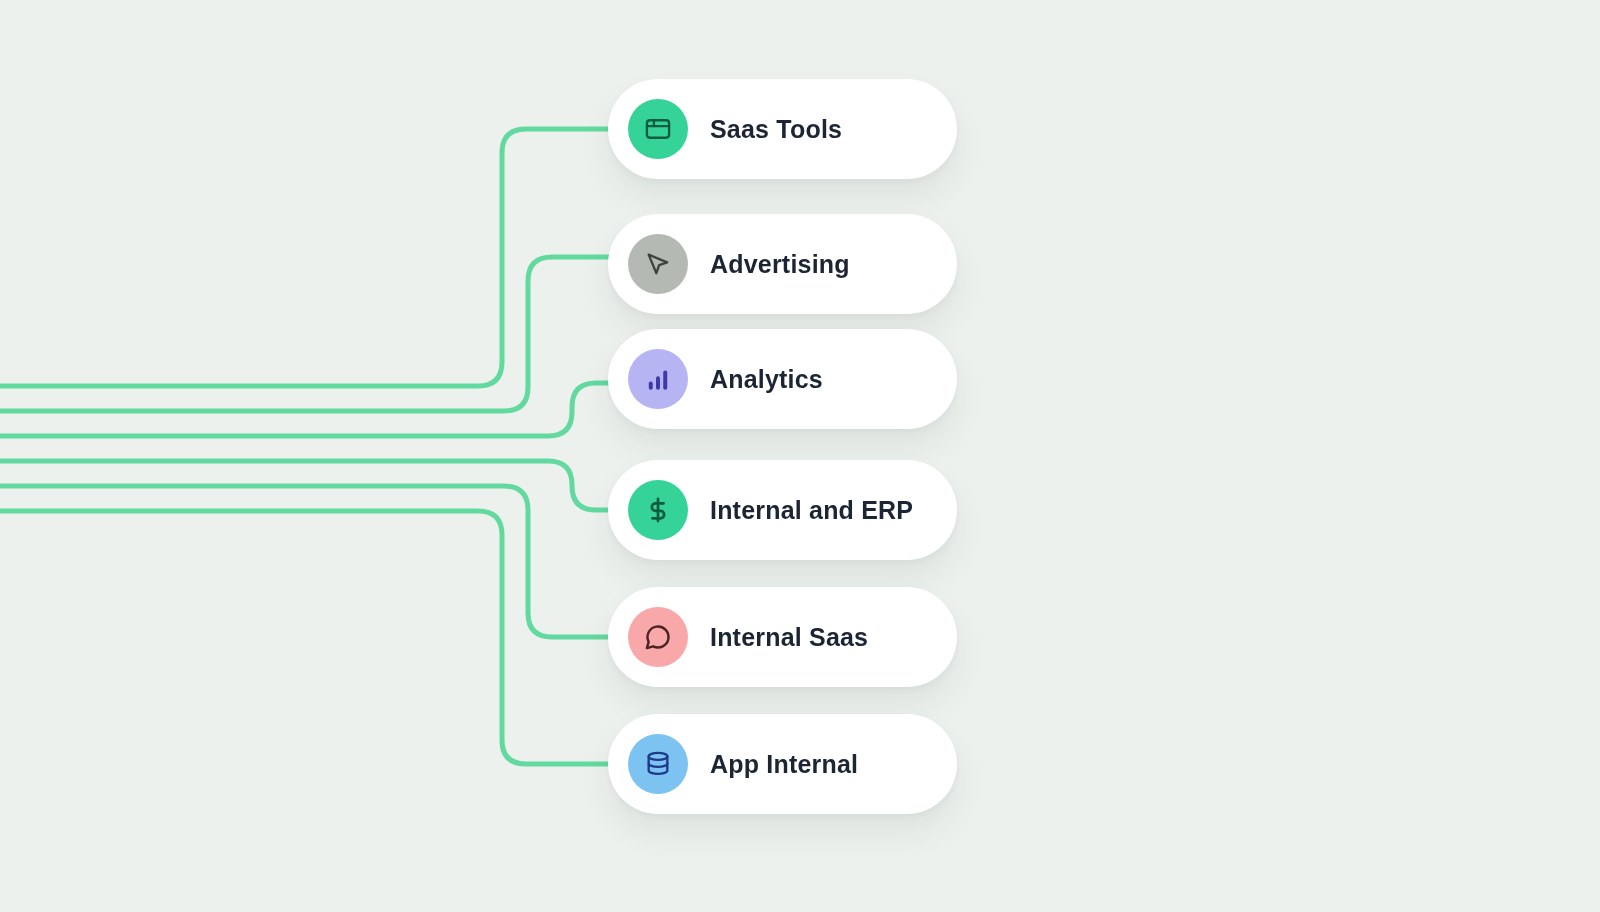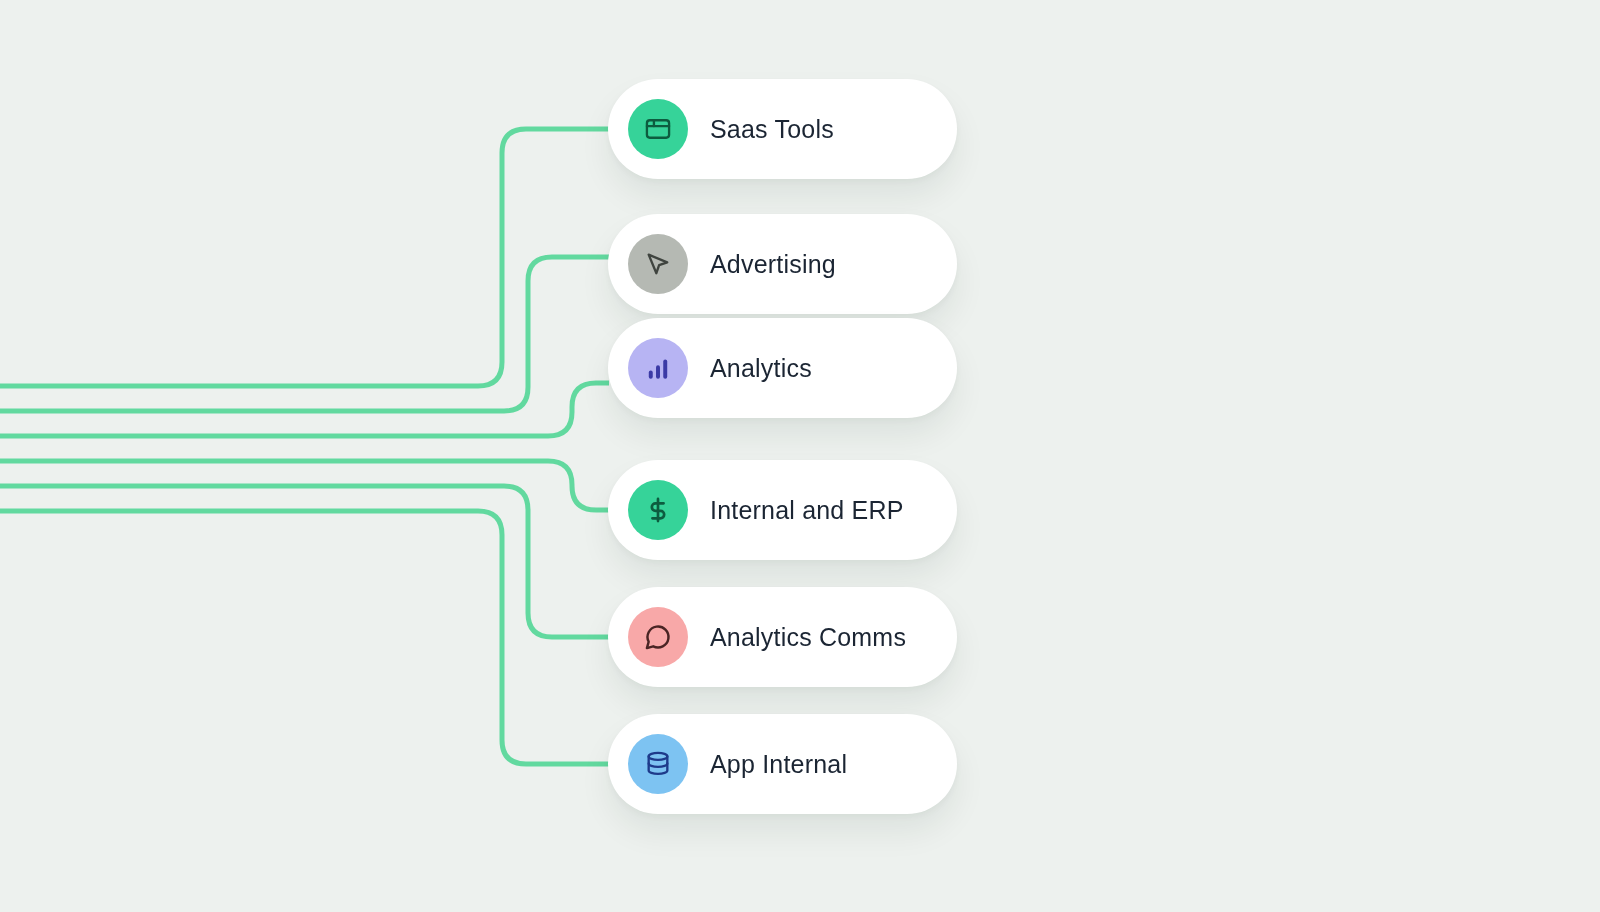--- a/index.html
+++ b/index.html
@@ -40,21 +40,21 @@
     justify-content: center;
     flex: 0 0 auto;
   }
   .icon-circle svg {
     width: 28px;
     height: 28px;
     display: block;
   }
   .card .label {
     font-size: 25px;
-    font-weight: 400;
+    font-weight: 700;
     color: #1b2533;
     letter-spacing: 0.2px;
     white-space: nowrap;
   }
 </style>
 </head>
 <body style="background-color: rgb(237, 241, 238);">
 
 <svg class="connectors" viewBox="0 0 1600 912" aria-hidden="true">
   <g fill="none" style="stroke: rgb(98, 217, 159);">
@@ -80,21 +80,21 @@
 
 <div class="card" style="top:214px">
   <span class="icon-circle" style="background-color: rgb(181, 185, 179); color: rgb(63, 68, 63);">
     <svg viewBox="0 0 24 24" fill="none" stroke="currentColor" stroke-width="2" stroke-linecap="round" stroke-linejoin="round">
       <path d="m4 4 6.6 15.9 2.35-6.95L19.9 10.6 4 4z"></path>
     </svg>
   </span>
   <span class="label">Advertising</span>
 </div>
 
-<div class="card" style="top:318px">
+<div class="card" style="top:329px">
   <span class="icon-circle" style="background-color: rgb(183, 180, 243); color: rgb(59, 58, 166);">
     <svg viewBox="0 0 24 24" fill="none" stroke="currentColor" stroke-width="3.4" stroke-linecap="round">
       <path d="M5.8 19.5v-3.6"></path>
       <path d="M12 19.5v-8.2"></path>
       <path d="M18.2 19.5v-13"></path>
     </svg>
   </span>
   <span class="label">Analytics</span>
 </div>
 
@@ -107,21 +107,21 @@
   </span>
   <span class="label">Internal and ERP</span>
 </div>
 
 <div class="card" style="top:587px">
   <span class="icon-circle" style="background-color: rgb(248, 168, 168); color: rgb(74, 36, 36);">
     <svg viewBox="0 0 24 24" fill="none" stroke="currentColor" stroke-width="2.1" stroke-linecap="round" stroke-linejoin="round">
       <path d="M7.9 20A9 9 0 1 0 4 16.1L2.5 21.5 7.9 20z"></path>
     </svg>
   </span>
-  <span class="label">Analytics Comms</span>
+  <span class="label">Internal Saas</span>
 </div>
 
 <div class="card" style="top:714px">
   <span class="icon-circle" style="background-color: rgb(125, 195, 242); color: rgb(30, 58, 138);">
     <svg viewBox="0 0 24 24" fill="none" stroke="currentColor" stroke-width="2" stroke-linecap="round" stroke-linejoin="round">
       <ellipse cx="12" cy="5.5" rx="8" ry="3"></ellipse>
       <path d="M4 5.5v6c0 1.66 3.58 3 8 3s8-1.34 8-3v-6"></path>
       <path d="M4 11.5v6c0 1.66 3.58 3 8 3s8-1.34 8-3v-6"></path>
     </svg>
   </span>

